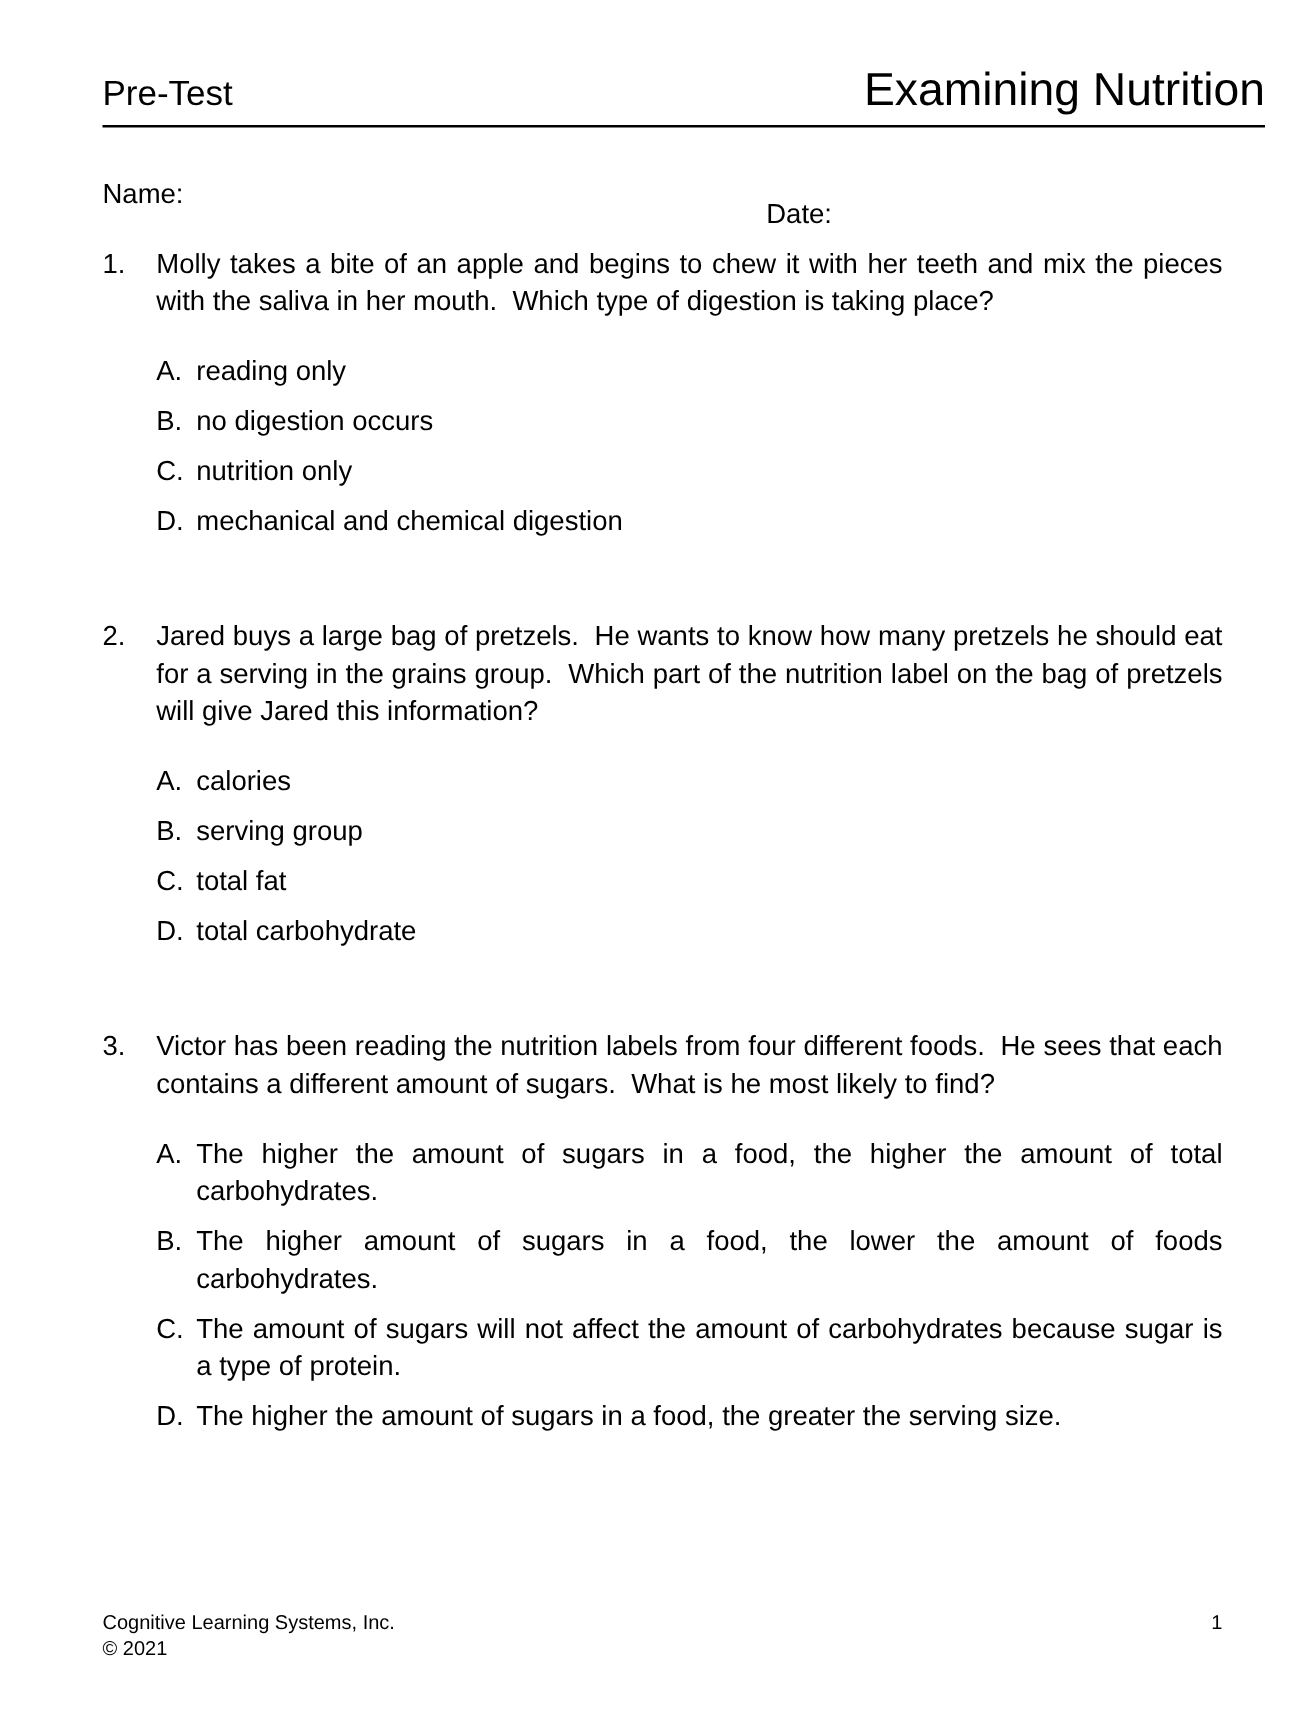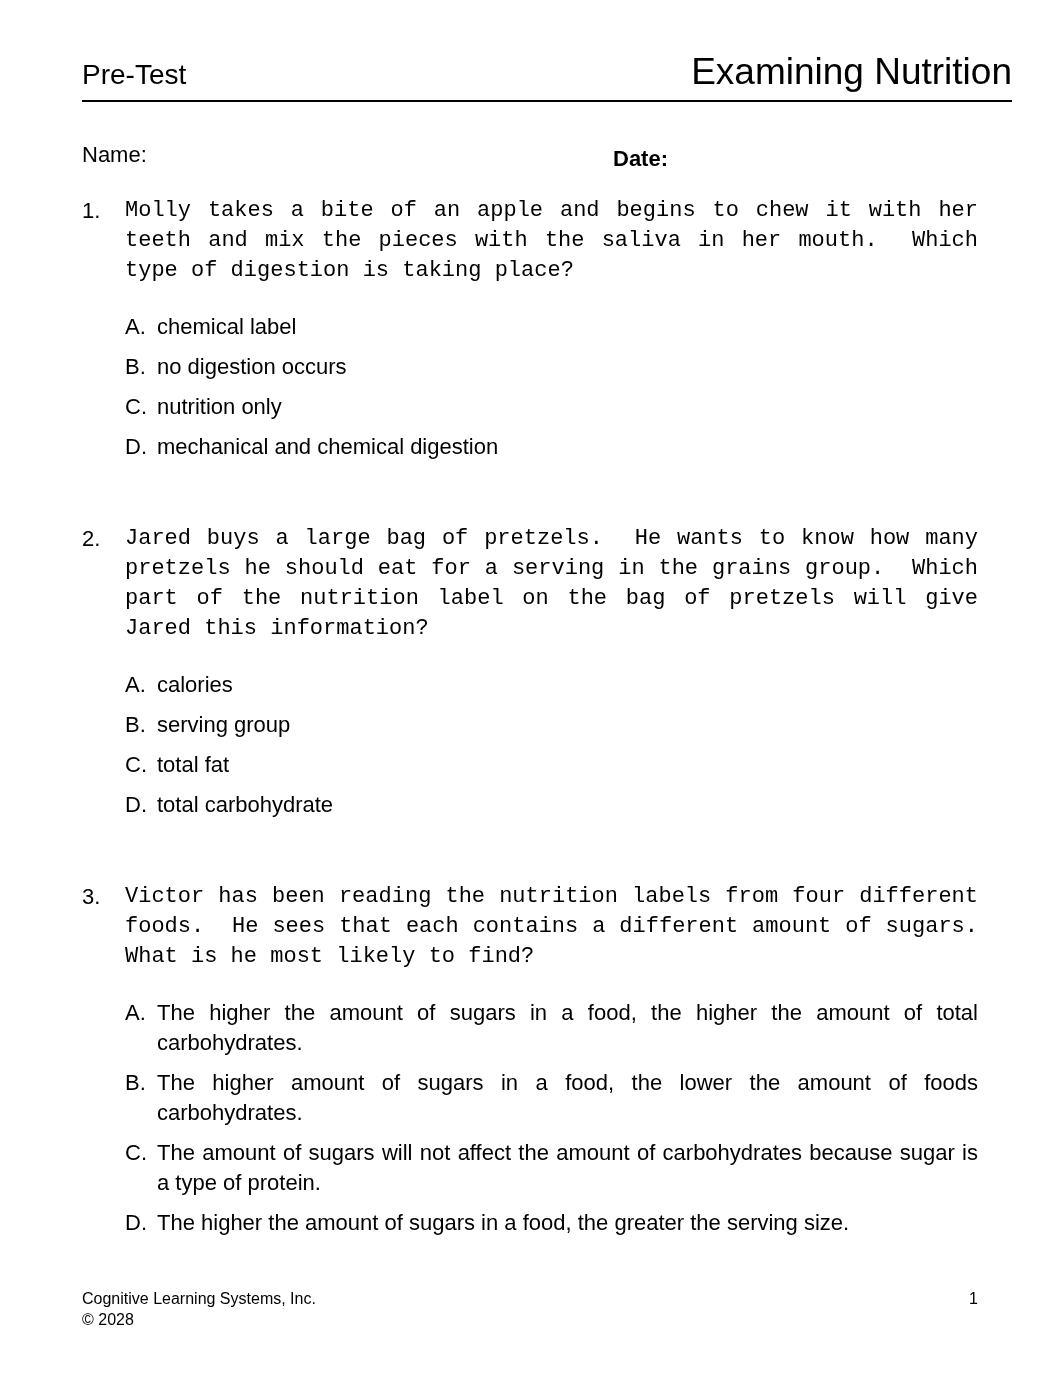--- a/index.html
+++ b/index.html
@@ -31,42 +31,40 @@
   .fields-row {
     position: relative;
     margin: 38px 70px 16px 82px;
     font-size: 22px;
     line-height: 30px;
     height: 30px;
   }
   .date-label {
     position: absolute;
     left: 531px;
-    top: 4px;
-    font-weight: bold;
+    top: 16px;
   }
   .questions {
     margin: 26px 70px 0 82px;
     font-size: 22px;
     line-height: 30px;
   }
   .question {
     display: flex;
     margin-bottom: 62px;
   }
   .q-number {
     width: 43px;
     flex: 0 0 43px;
   }
   .q-body { flex: 1; }
   .q-text {
     text-align: justify;
     white-space: pre-wrap;
     margin-bottom: 26px;
-    font-family: Liberation Mono, monospace;
   }
   .option {
     display: flex;
     margin-top: 10px;
   }
   .opt-letter {
     width: 32px;
     flex: 0 0 32px;
   }
   .opt-text {
@@ -100,21 +98,21 @@
 </div>
 
 <div class="questions">
 
   <div class="question">
     <div class="q-number">1.</div>
     <div class="q-body">
       <div class="q-text">Molly takes a bite of an apple and begins to chew it with her teeth and mix the pieces with the saliva in her mouth.  Which type of digestion is taking place?</div>
       <div class="option">
         <span class="opt-letter">A.</span>
-        <span class="opt-text">chemical label</span>
+        <span class="opt-text">reading only</span>
       </div>
       <div class="option">
         <span class="opt-letter">B.</span>
         <span class="opt-text">no digestion occurs</span>
       </div>
       <div class="option">
         <span class="opt-letter">C.</span>
         <span class="opt-text">nutrition only</span>
       </div>
       <div class="option">
@@ -168,16 +166,16 @@
         <span class="opt-text">The higher the amount of sugars in a food, the greater the serving size.</span>
       </div>
     </div>
   </div>
 
 </div>
 
 <div class="page-footer">
   <div>
     <div>Cognitive Learning Systems, Inc.</div>
-    <div>© 2028</div>
+    <div>© 2021</div>
   </div>
   <div>1</div>
 </div>
 
 </body></html>

